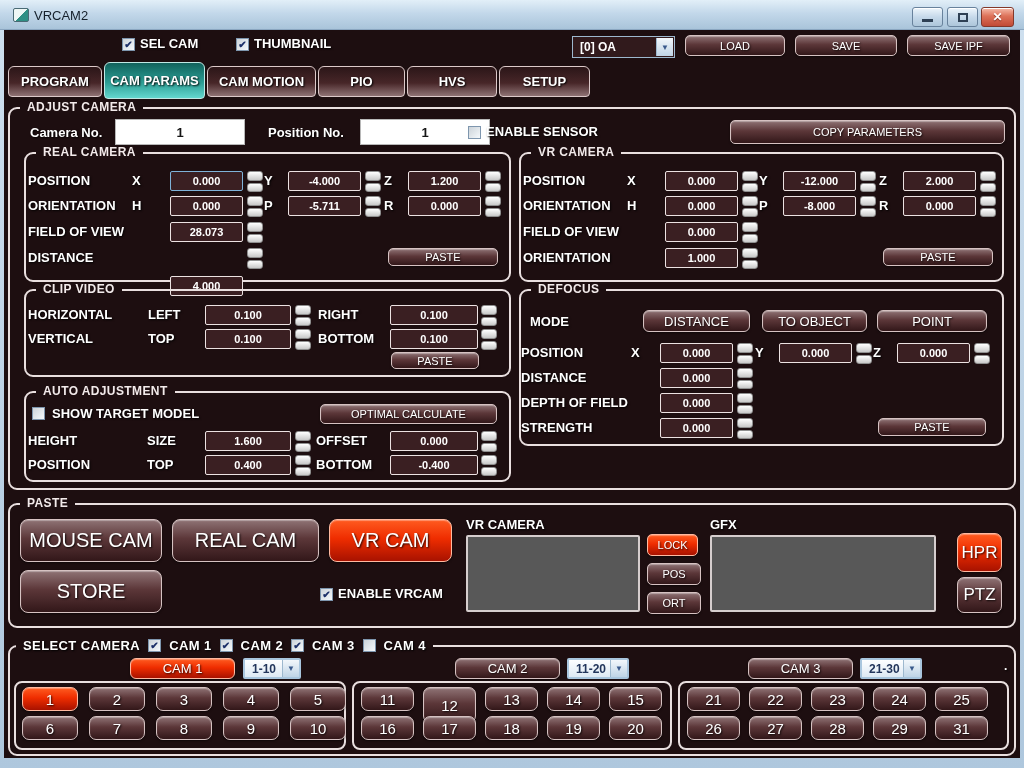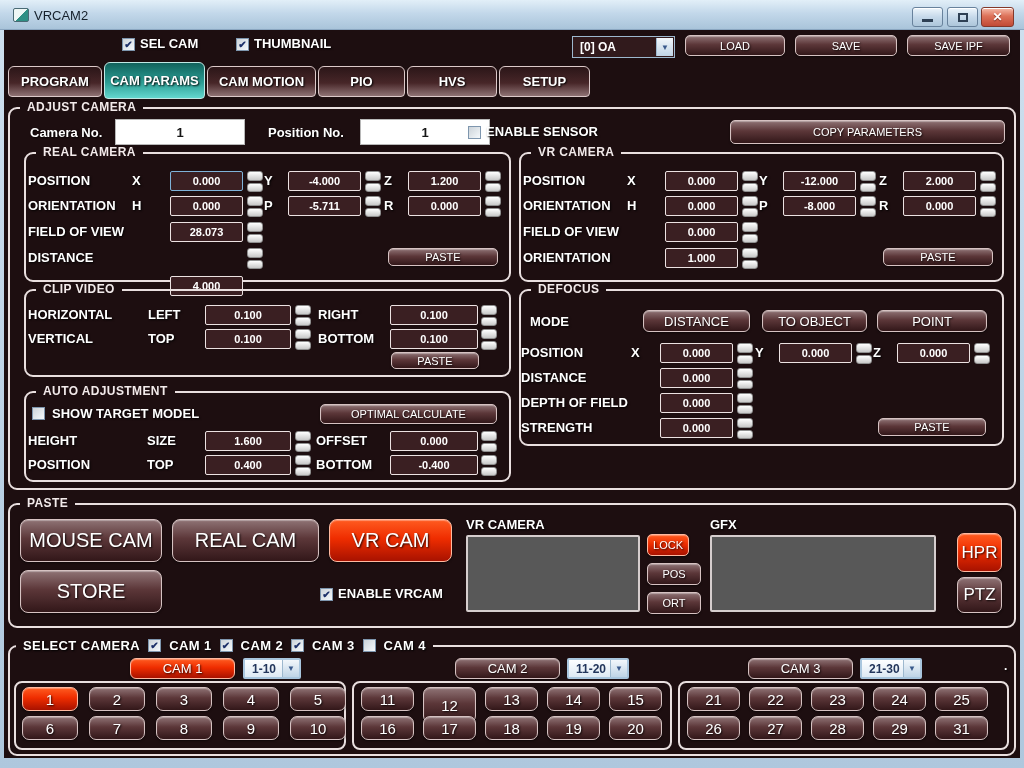--- a/index.html
+++ b/index.html
@@ -321,21 +321,21 @@
   <div class="btn big" style="left:20px;top:519px;width:142px;height:43px">MOUSE CAM</div>
   <div class="btn big" style="left:172px;top:519px;width:147px;height:43px">REAL CAM</div>
   <div class="btn big red" style="left:329px;top:519px;width:123px;height:43px">VR CAM</div>
   <div class="btn big" style="left:20px;top:570px;width:142px;height:43px">STORE</div>
   <div class="cb" style="left:320px;top:588px">
       <span class="ck">✔</span>
     </div>
   <div class="t" style="left:338px;top:586px">ENABLE VRCAM</div>
   <div class="t tc" style="left:466px;top:517px;width:174px">VR CAMERA</div>
   <div class="gp" style="left:466px;top:535px;width:174px;height:77px"></div>
-  <div class="btn sm red" style="left:647px;top:534px;width:42px;height:22px">LOCK</div>
+  <div class="btn sm red" style="left:647px;top:534px;width:51px;height:22px">LOCK</div>
   <div class="btn sm" style="left:647px;top:563px;width:54px;height:22px">POS</div>
   <div class="btn sm" style="left:647px;top:592px;width:54px;height:22px">ORT</div>
   <div class="t tc" style="left:710px;top:517px;width:226px">GFX</div>
   <div class="gp" style="left:710px;top:535px;width:226px;height:77px"></div>
   <div class="btn hp red" style="left:957px;top:533px;width:45px;height:39px">HPR</div>
   <div class="btn hp" style="left:957px;top:577px;width:45px;height:36px">PTZ</div>
 
   <div class="gb" style="left:8px;top:645px;width:1008px;height:111px">
     <div class="lg" style="left:6px">
       <span class="cl">SELECT CAMERA</span>

